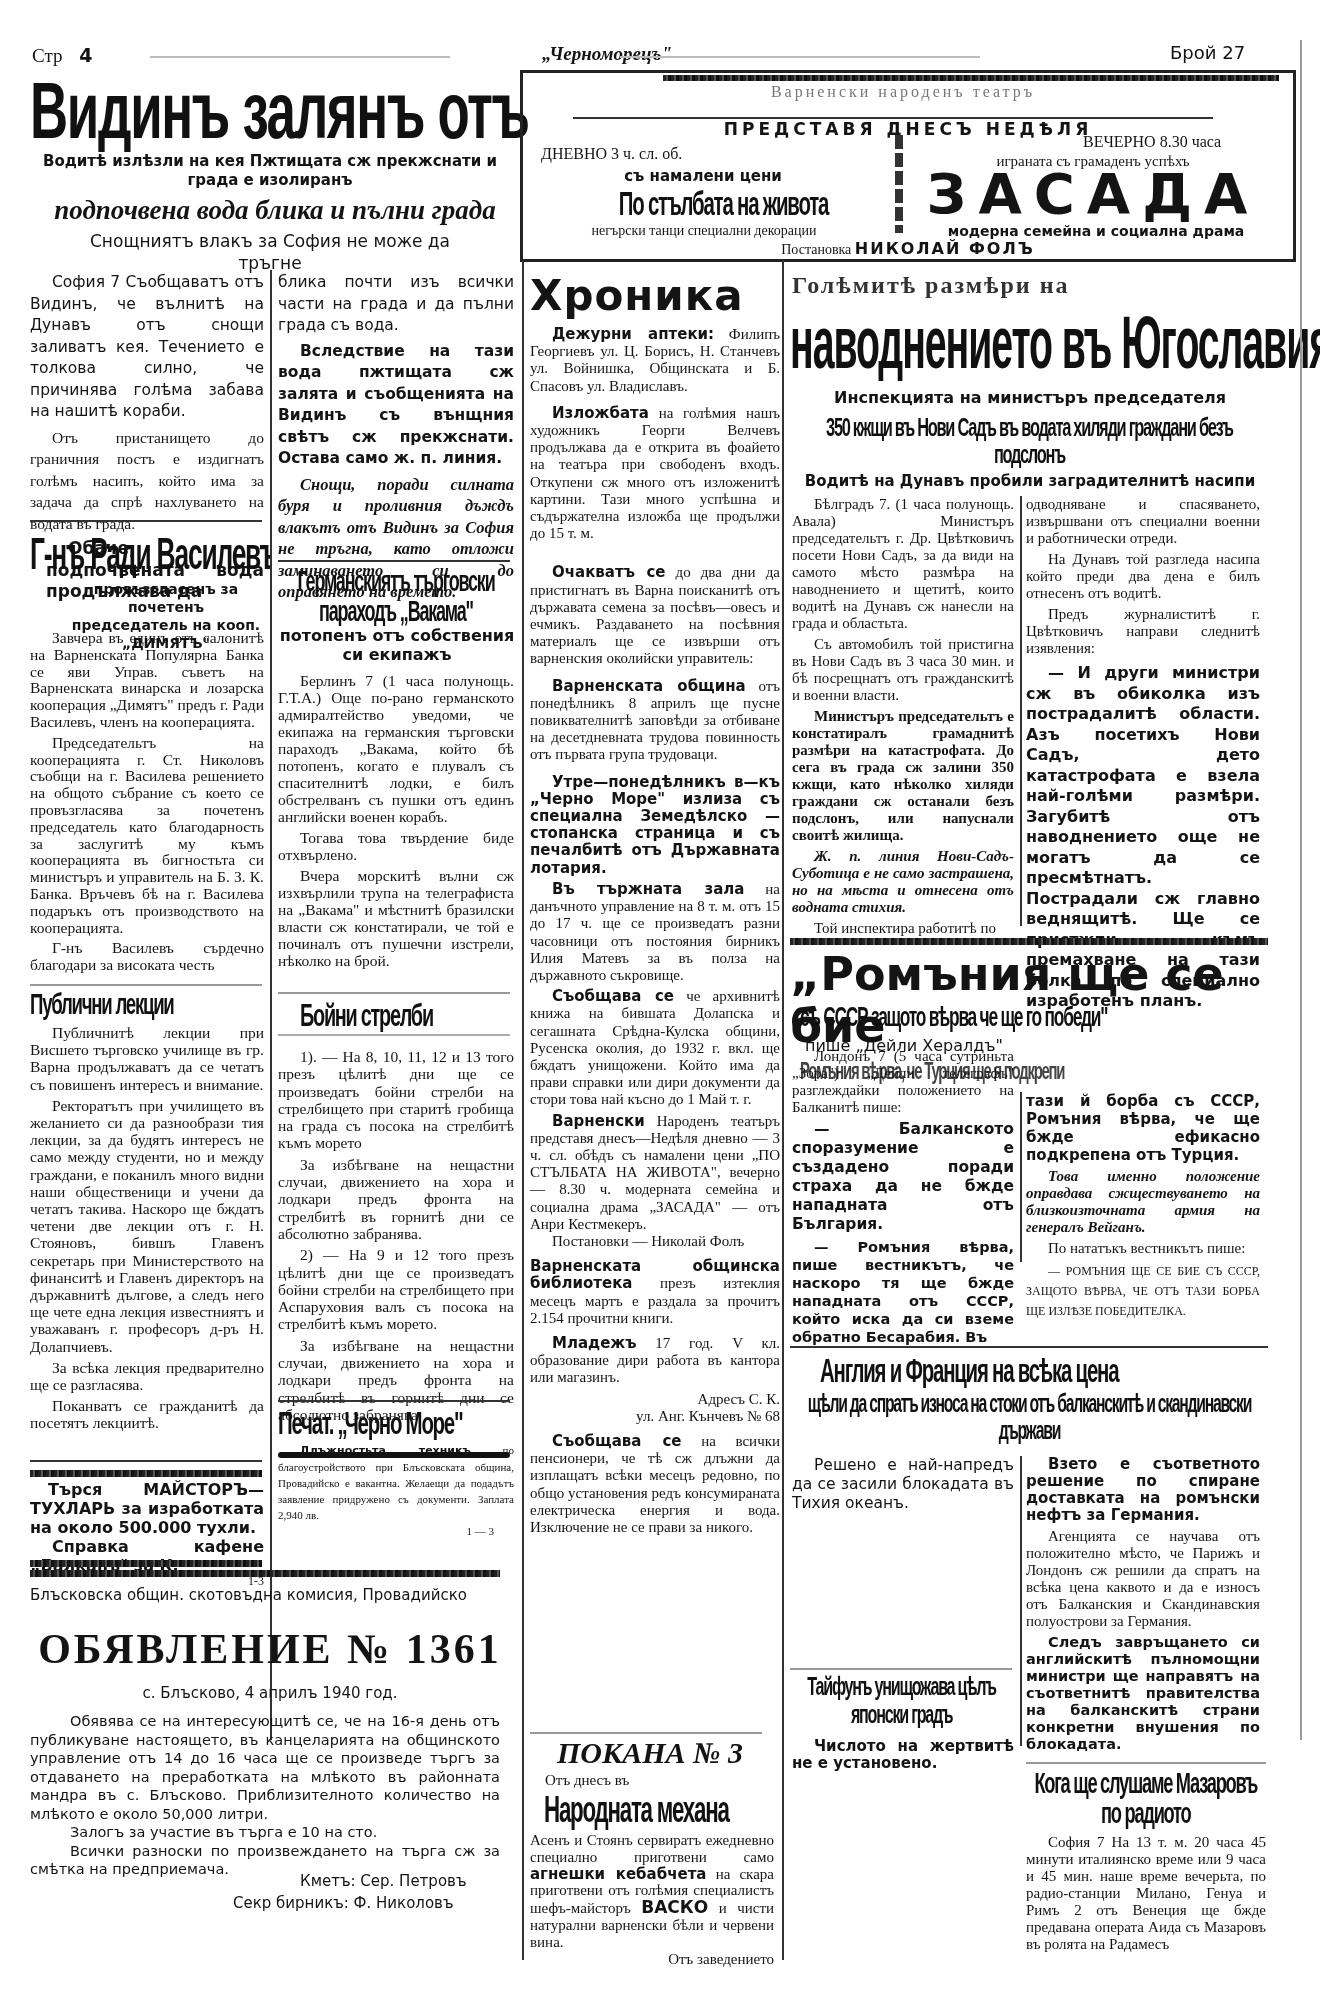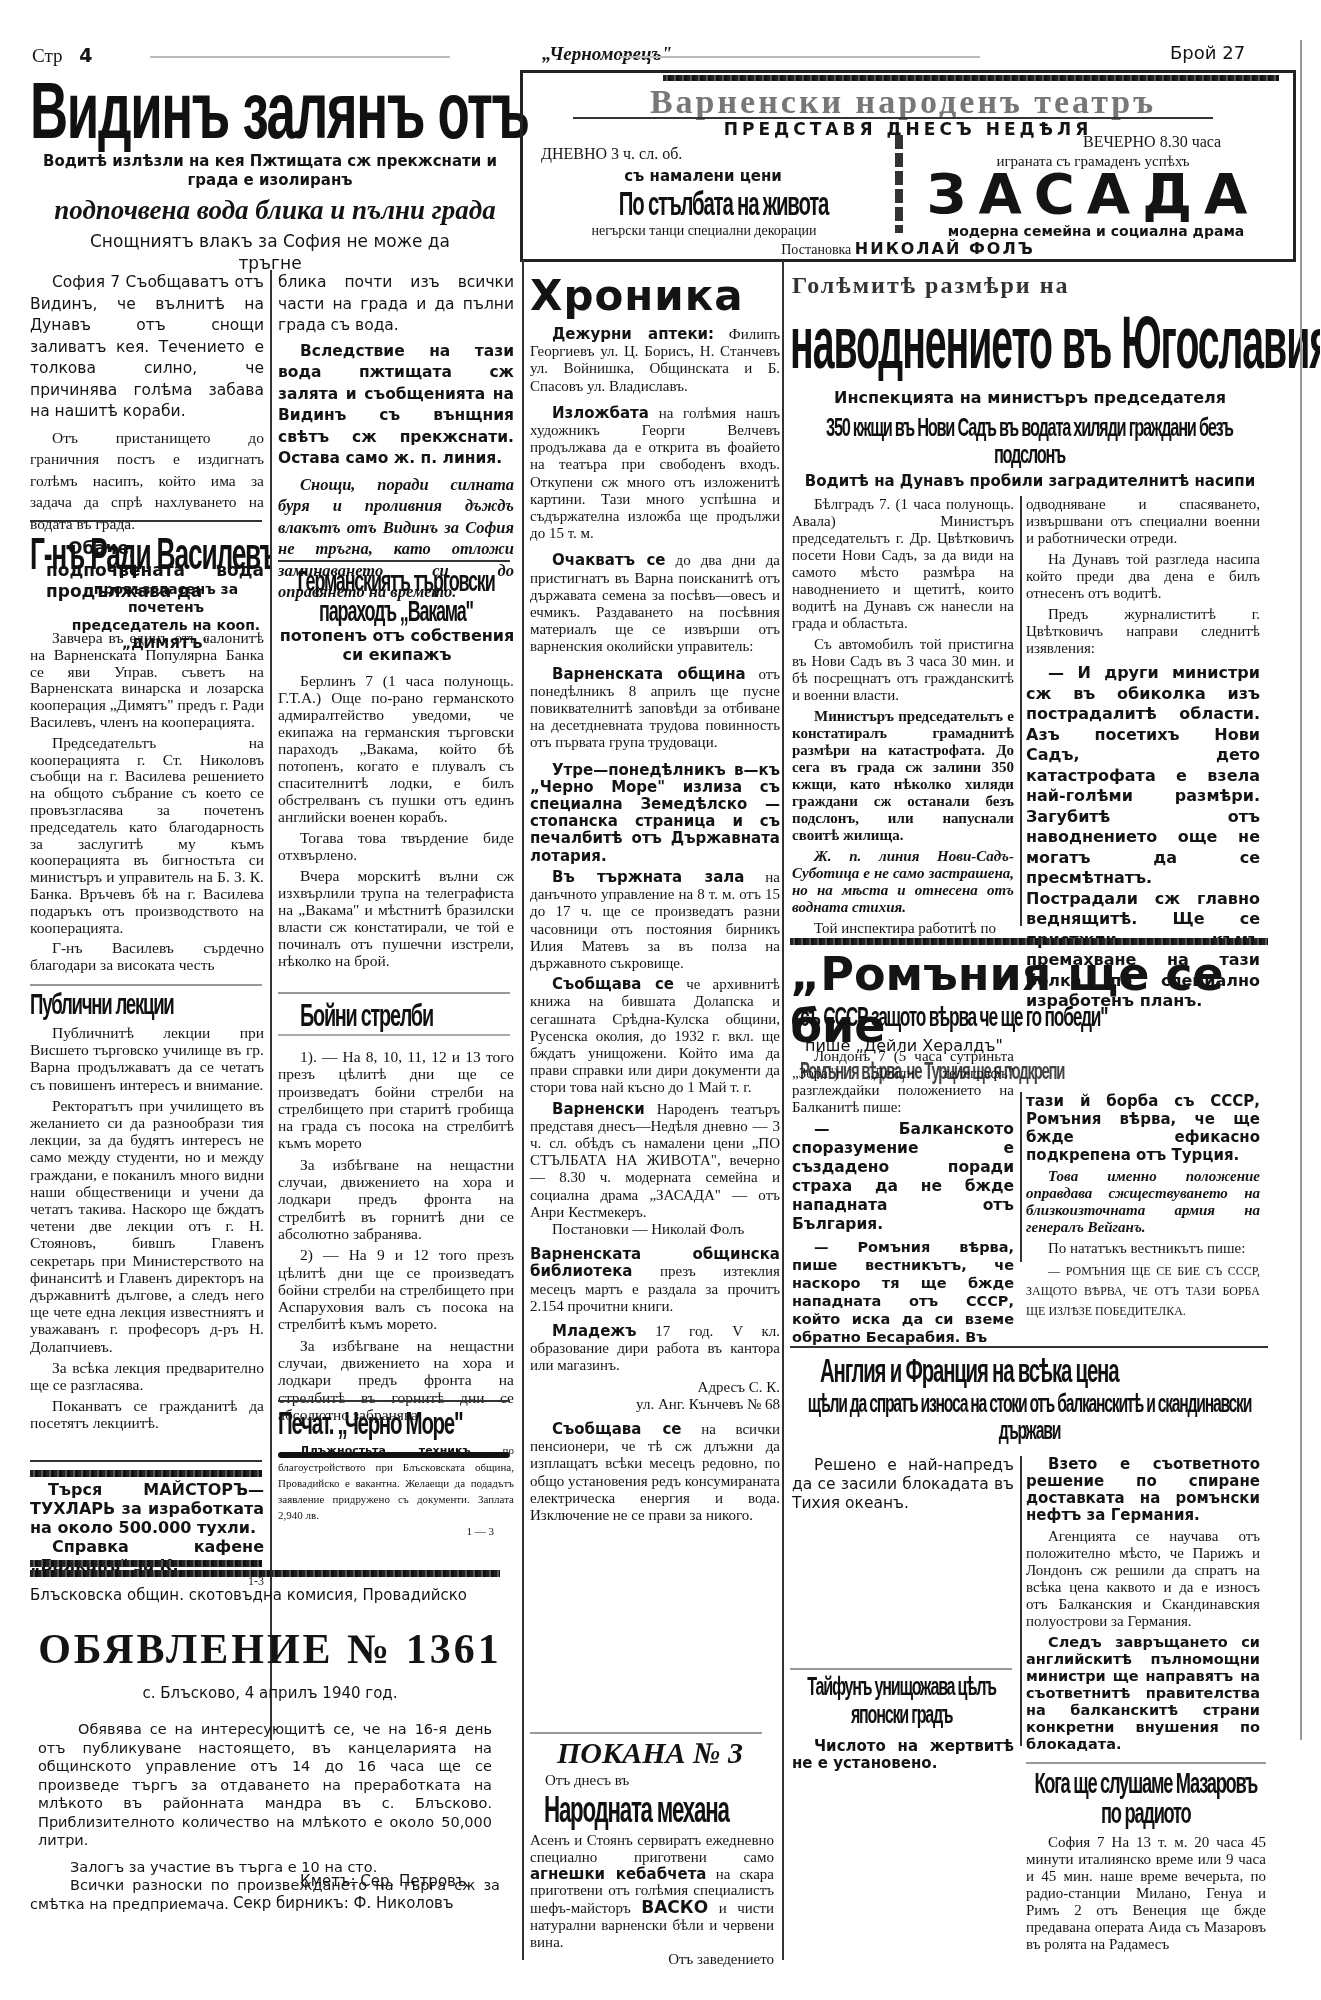--- a/index.html
+++ b/index.html
@@ -114,30 +114,30 @@
 <div class="abs body-text serif" style="left:278px;top:1442px;width:236px;font-size:11px;line-height:16px;">
   <p style="margin:0;"><span class="sub-bold">Длъжностьта техникъ</span> <span>по благоустройството при Блъсковската община, Провадийско е вакантна. Желаещи да подадътъ заявление придружено съ документи. Заплата 2,940 лв.</span></p>
   <div style="text-align:right;padding-right:20px;">1 — 3</div>
 </div>
 
 <div class="abs thick" style="left:30px;top:1570px;width:470px;"></div>
 <div class="abs sans" style="left:30px;top:1586px;width:480px;font-size:15px;">Блъсковска общин. скотовъдна комисия, Провадийско</div>
 <div class="abs serif b hd-center" style="left:30px;top:1625px;width:480px;font-size:42px;letter-spacing:3px;">ОБЯВЛЕНИЕ № 1361</div>
 <div class="abs sans hd-center" style="left:30px;top:1684px;width:480px;font-size:15px;">с. Блъсково, 4 априлъ 1940 год.</div>
 <div class="abs body-text sans" style="left:30px;top:1712px;width:470px;font-size:14.5px;line-height:18.5px;">
-  <p style="text-indent:40px;margin:8px;">Обявява се на интересующитѣ се, че на 16-я день отъ публикуване настоящето, въ канцеларията на общинското управление отъ 14 до 16 часа ще се произведе търгъ за отдаването на преработката на млѣкото въ районната мандра въ с. Блъсково. Приблизителното количество на млѣкото е около 50,000 литри.</p>
+  <p style="text-indent:40px;margin:0;">Обявява се на интересующитѣ се, че на 16-я день отъ публикуване настоящето, въ канцеларията на общинското управление отъ 14 до 16 часа ще се произведе търгъ за отдаването на преработката на млѣкото въ районната мандра въ с. Блъсково. Приблизителното количество на млѣкото е около 50,000 литри.</p>
   <p style="text-indent:40px;margin:0;">Залогъ за участие въ търга е 10 на сто.</p>
   <p style="text-indent:40px;margin:0;">Всички разноски по произвеждането на търга сж за смѣтка на предприемача.</p>
 </div>
 <div class="abs sans" style="left:300px;top:1872px;font-size:15px;">Кметъ: Сер. Петровъ</div>
 <div class="abs sans" style="left:233px;top:1894px;font-size:15px;">Секр бирникъ: Ф. Николовъ</div>
 
 <div class="abs box-ad" style="left:520px;top:70px;width:770px;height:186px;">
   <div class="abs thick" style="left:140px;top:2px;width:616px;height:6px;"></div>
-  <div class="abs serif hd-center" style="left:100px;top:10px;width:560px;font-size:34px;color:#777;letter-spacing:3px;font-weight:bold;">Варненски народенъ театръ</div>
+  <div class="abs serif hd-center" style="left:100px;top:10px;width:560px;font-size:16px;color:#777;letter-spacing:3px;">Варненски народенъ театръ</div>
   <div class="hrule" style="left:50px;top:44px;width:640px;"></div>
   <div class="abs sub-bold hd-center" style="left:0;top:46px;width:770px;font-size:17px;letter-spacing:4px;">ПРЕДСТАВЯ ДНЕСЪ НЕДѢЛЯ</div>
   <div class="abs serif" style="left:18px;top:72px;font-size:16px;">ДНЕВНО 3 ч. сл. об.</div>
   <div class="abs sub-bold hd-center" style="left:0;top:94px;width:360px;font-size:15px;">съ намалени цени</div>
   <div class="abs" style="left:20px;top:112px;width:360px;height:36px;overflow:hidden;text-align:center;">
     <div class="big-title" style="font-size:34px;line-height:36px;transform:scaleX(0.6);display:inline-block;transform-origin:center top;">По стълбата на живота</div>
   </div>
   <div class="abs serif hd-center" style="left:0;top:150px;width:362px;font-size:14px;">негърски танци специални декорации</div>
   <div class="abs" style="left:372px;top:62px;width:8px;height:98px;background:repeating-linear-gradient(180deg,#333 0 14px,#fff 14px 18px);"></div>
   <div class="abs serif" style="left:560px;top:60px;font-size:16px;">ВЕЧЕРНО 8.30 часа</div>
@@ -148,21 +148,21 @@
     <span class="serif">Постановка</span>
     <span class="sub-bold" style="font-size:16px;letter-spacing:2px;">НИКОЛАЙ ФОЛЪ</span>
   </div>
 </div>
 
 <div class="vrule" style="left:522px;top:260px;height:1700px;"></div>
 <div class="abs sans b" style="left:530px;top:272px;font-size:42px;line-height:48px;letter-spacing:1px;">Хроника</div>
 <div class="abs body-text serif" style="left:530px;top:326px;width:250px;font-size:15px;line-height:17.2px;">
   <p><span class="sub-bold">Дежурни аптеки:</span> <span>Филипъ Георгиевъ ул. Ц. Борисъ, Н. Станчевъ ул. Войнишка, Общинската и Б. Спасовъ ул. Владиславъ.</span></p>
   <p style="margin-top:10px;"><span class="sub-bold">Изложбата</span> <span>на голѣмия нашъ художникъ Георги Велчевъ продължава да е открита въ фоайето на театъра при свободенъ входъ. Откупени сж много отъ изложенитѣ картини. Тази много успѣшна и съдържателна изложба ще продължи до 15 т. м.</span></p>
-  <p style="margin-top:10px;"><span class="sub-bold">Очакватъ се</span> <span>до два дни да пристигнатъ въ Варна поисканитѣ отъ държавата семена за посѣвъ—овесъ и ечмикъ. Раздаването на посѣвния материалъ ще се извърши отъ варненския околийски управитель:</span></p>
+  <p style="margin-top:22px;"><span class="sub-bold">Очакватъ се</span> <span>до два дни да пристигнатъ въ Варна поисканитѣ отъ държавата семена за посѣвъ—овесъ и ечмикъ. Раздаването на посѣвния материалъ ще се извърши отъ варненския околийски управитель:</span></p>
   <p style="margin-top:10px;"><span class="sub-bold">Варненската община</span> <span>отъ понедѣлникъ 8 априлъ ще пусне повиквателнитѣ заповѣди за отбиване на десетдневната трудова повинность отъ първата група трудоваци.</span></p>
   <p class="sub-bold" style="margin-top:10px;">Утре—понедѣлникъ в—къ „Черно Море" излиза съ специална Земедѣлско — стопанска страница и съ печалбитѣ отъ Държавната лотария.</p>
   <p><span class="sub-bold">Въ тържната зала</span> <span>на данъчното управление на 8 т. м. отъ 15 до 17 ч. ще се произведатъ разни часовници отъ постояния бирникъ Илия Матевъ за въ полза на държавното съкровище.</span></p>
   <p><span class="sub-bold">Съобщава се</span> <span>че архивнитѣ книжа на бившата Долапска и сегашната Срѣдна-Кулска общини, Русенска околия, до 1932 г. вкл. ще бждатъ унищожени. Който има да прави справки или дири документи да стори това най късно до 1 Май т. г.</span></p>
   <p><span class="sub-bold">Варненски</span> <span>Народенъ театъръ представя днесъ—Недѣля дневно — 3 ч. сл. обѣдъ съ намалени цени „ПО СТЪЛБАТА НА ЖИВОТА", вечерно — 8.30 ч. модерната семейна и социална драма „ЗАСАДА" — отъ Анри Кестмекеръ.</span></p>
   <p style="margin-top:-4px;">Постановки — Николай Фолъ</p>
   <p style="margin-top:8px;text-indent:0;"><span class="sub-bold">Варненската общинска библиотека</span> <span>презъ изтеклия месецъ мартъ е раздала за прочитъ 2.154 прочитни книги.</span></p>
   <p style="margin-top:8px;"><span class="sub-bold">Младежъ</span> <span>17 год. V кл. образование дири работа въ кантора или магазинъ.</span></p>
   <div style="text-align:right;">Адресъ С. К.</div>
   <div style="text-align:right;">ул. Анг. Кънчевъ № 68</div>

